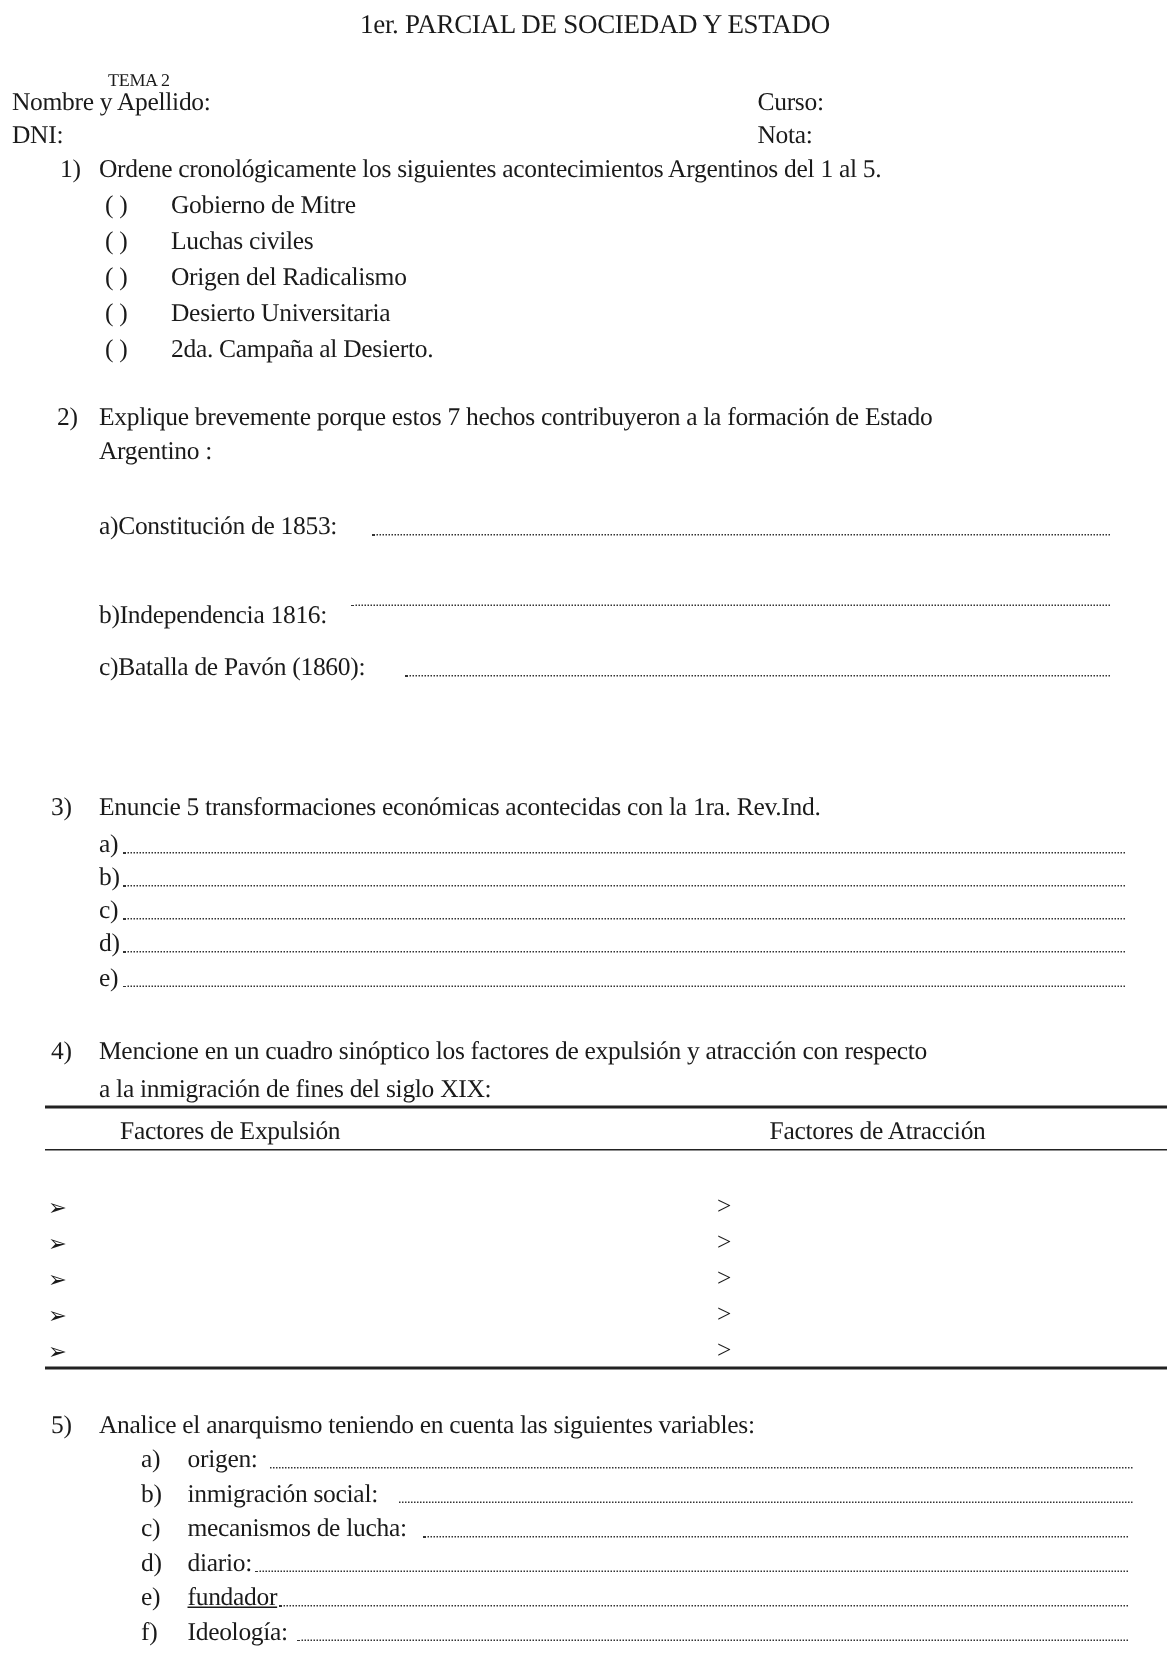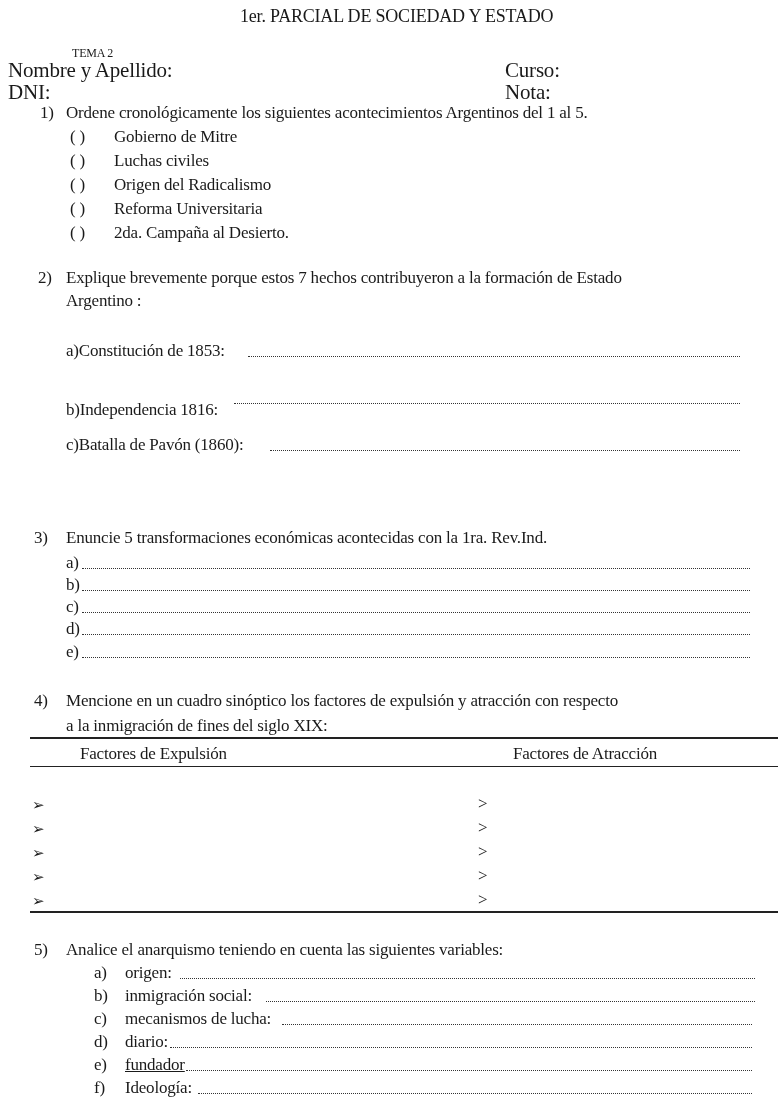--- a/index.html
+++ b/index.html
@@ -4,21 +4,21 @@
 <style>
   html, body { margin: 0; padding: 0; background: #ffffff; }
   body {
     width: 780px; height: 1109px; position: relative; overflow: hidden;
     font-family: "Liberation Serif", "DejaVu Serif", serif;
     color: #1a1a1a; font-size: 17px; letter-spacing: -0.2px;
   }
   .abs { position: absolute; white-space: nowrap; }
   .title { left: 240px; top: 6px; font-size: 18px; }
   .tema { left: 72px; top: 46px; font-size: 12px; }
-  .lbl { font-size: 21px; }
+  .lbl { font-size: 17px; }
   .qnum { font-size: 17px; }
   .dotline { position: absolute; height: 1px; border-bottom: 1px dotted #333; }
   .hr { position: absolute; left: 30px; width: 748px; height: 2px; background: #222; }
   .arrow { font-size: 15px; }
 </style>
 </head>
 <body>
 
 <div class="abs title">1er. PARCIAL DE SOCIEDAD Y ESTADO</div>
 <div class="abs tema">TEMA 2</div>
@@ -30,21 +30,21 @@
 <div>
   <div class="abs qnum" style="left:40px; top:103px;">1)</div>
   <div class="abs" style="left:66px; top:103px;">Ordene cronológicamente los siguientes acontecimientos Argentinos del 1 al 5.</div>
   <div class="abs" style="left:70px; top:127px;">(   )</div>
   <div class="abs" style="left:114px; top:127px;">Gobierno de Mitre</div>
   <div class="abs" style="left:70px; top:151px;">(   )</div>
   <div class="abs" style="left:114px; top:151px;">Luchas civiles</div>
   <div class="abs" style="left:70px; top:175px;">(   )</div>
   <div class="abs" style="left:114px; top:175px;">Origen del Radicalismo</div>
   <div class="abs" style="left:70px; top:199px;">(   )</div>
-  <div class="abs" style="left:114px; top:199px;">Reforma Universitaria</div>
+  <div class="abs" style="left:114px; top:199px;">Desierto Universitaria</div>
   <div class="abs" style="left:70px; top:223px;">(   )</div>
   <div class="abs" style="left:114px; top:223px;">2da. Campaña al Desierto.</div>
 </div>
 
 <div>
   <div class="abs qnum" style="left:38px; top:268px;">2)</div>
   <div class="abs" style="left:66px; top:268px;">Explique brevemente porque estos 7 hechos contribuyeron a la formación de Estado</div>
   <div class="abs" style="left:66px; top:291px;">Argentino :</div>
 
   <div class="abs" style="left:66px; top:341px;">a)Constitución de 1853:</div>

